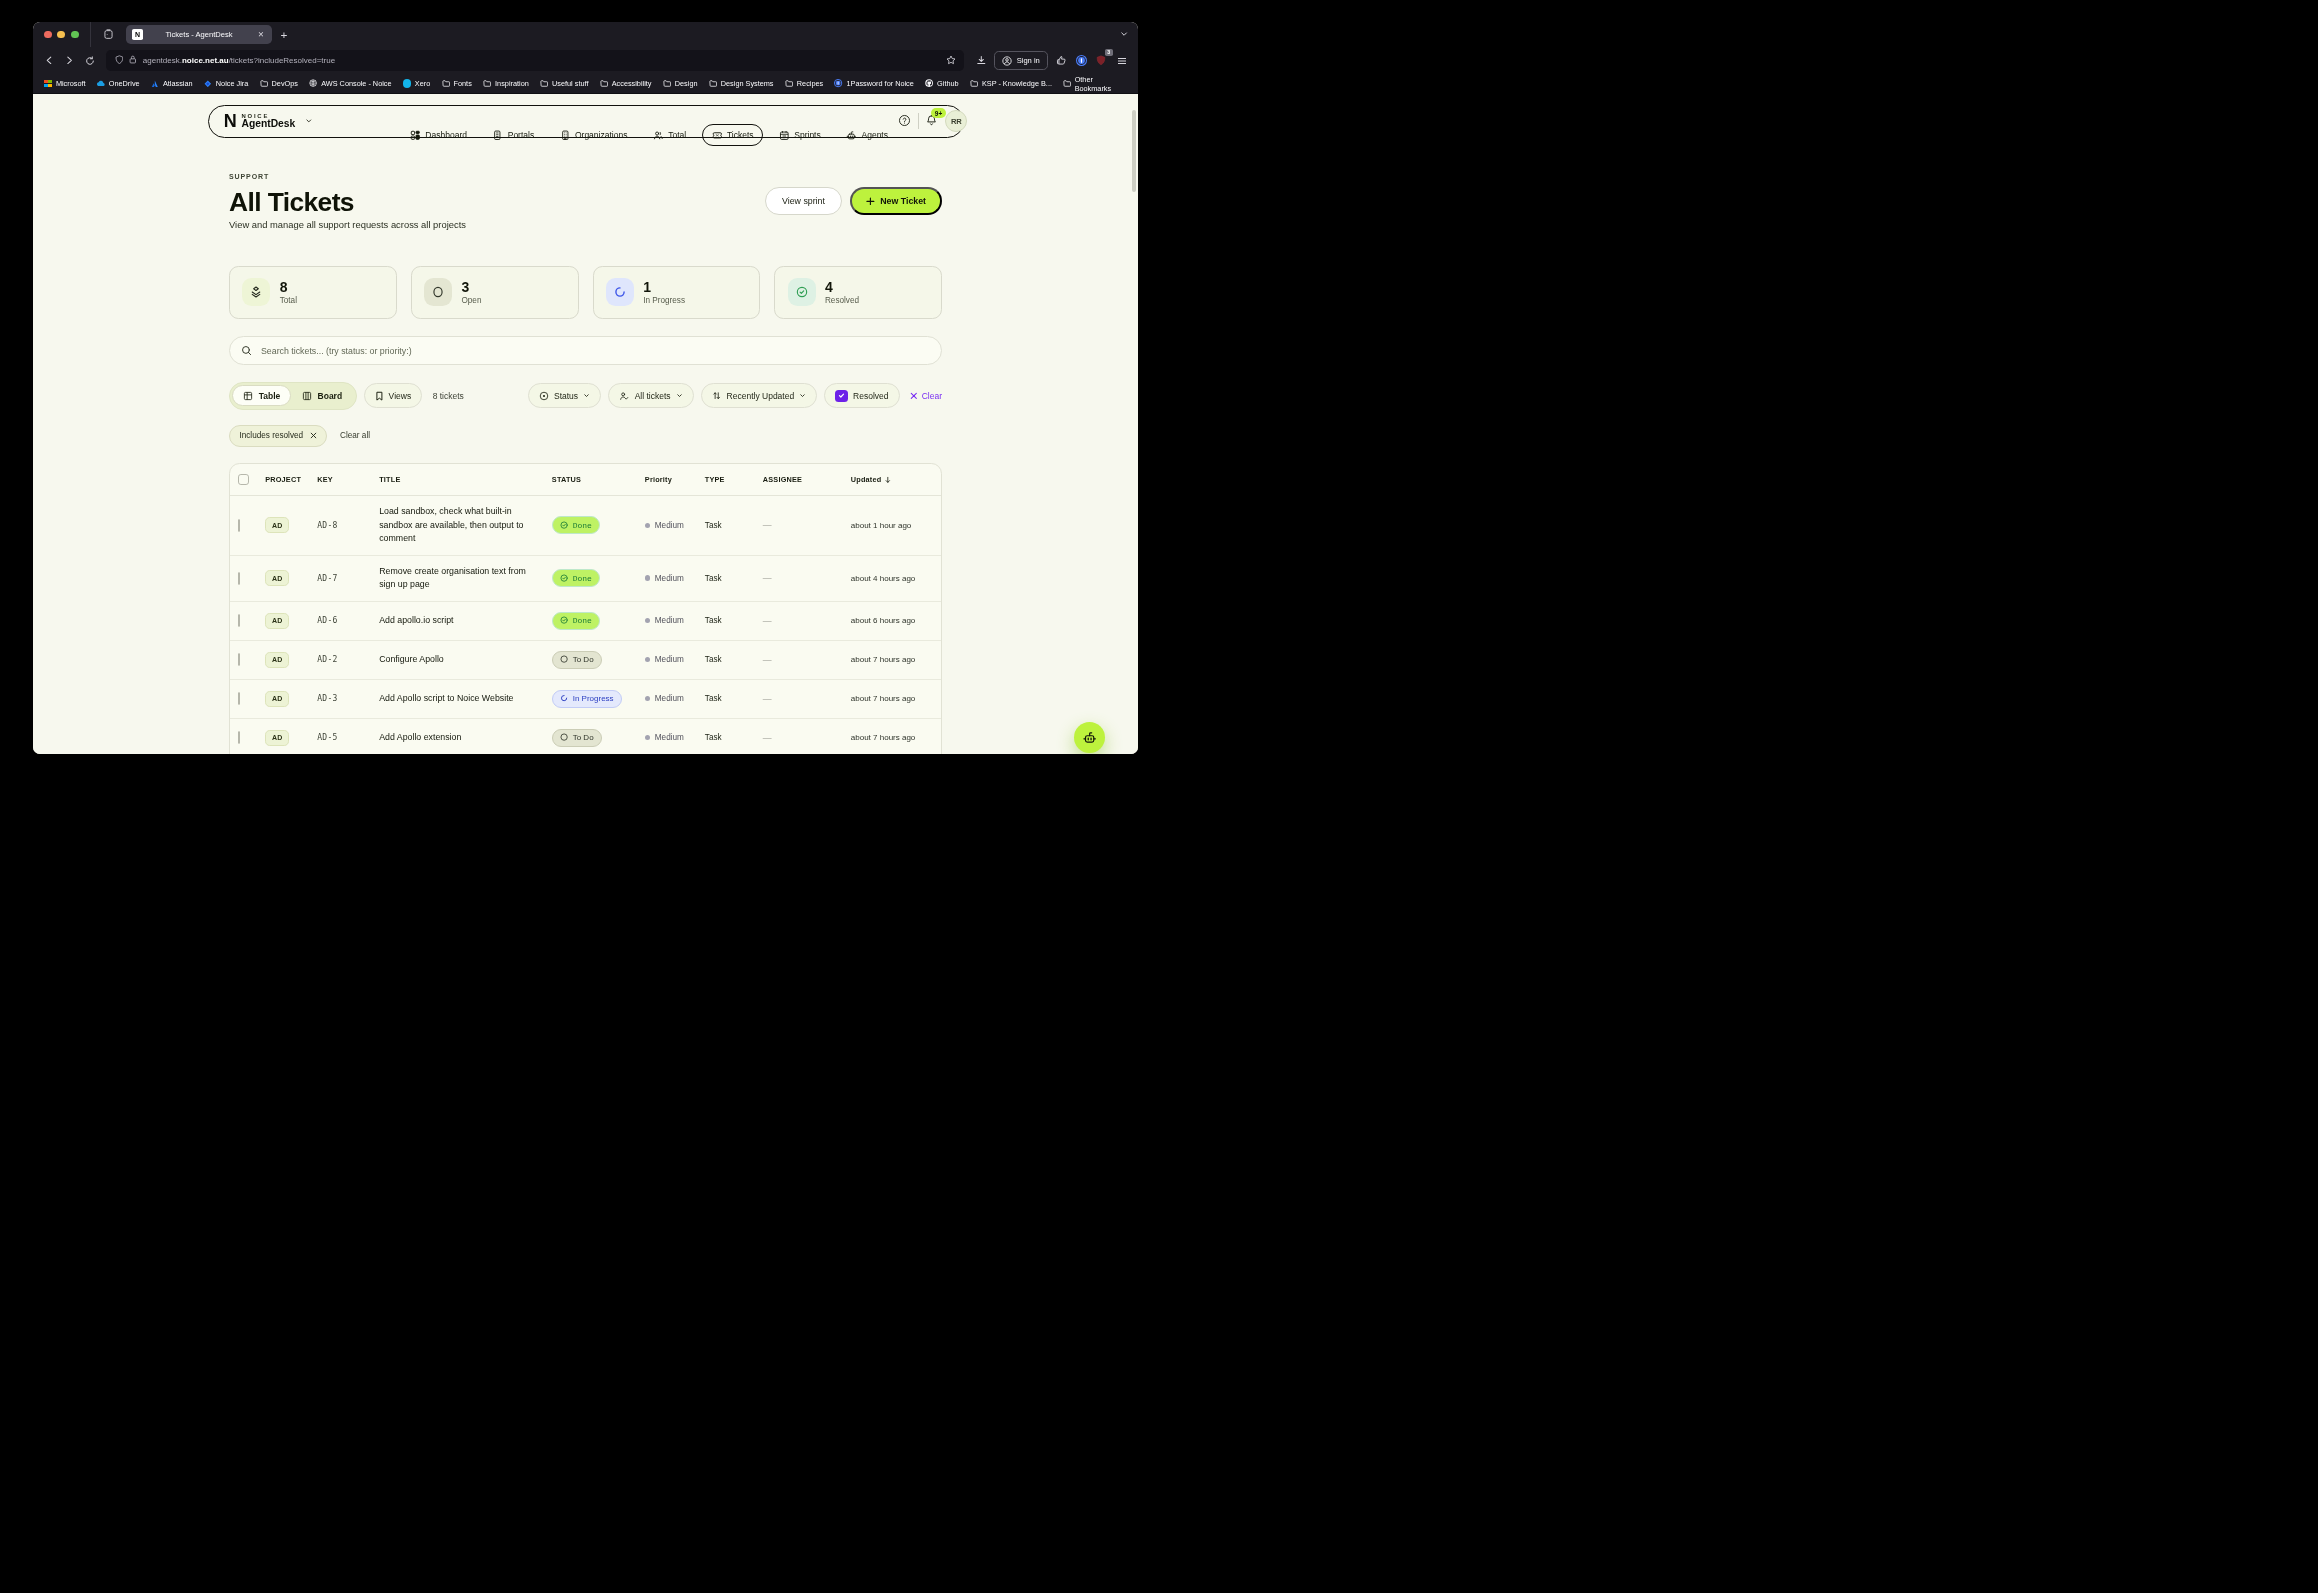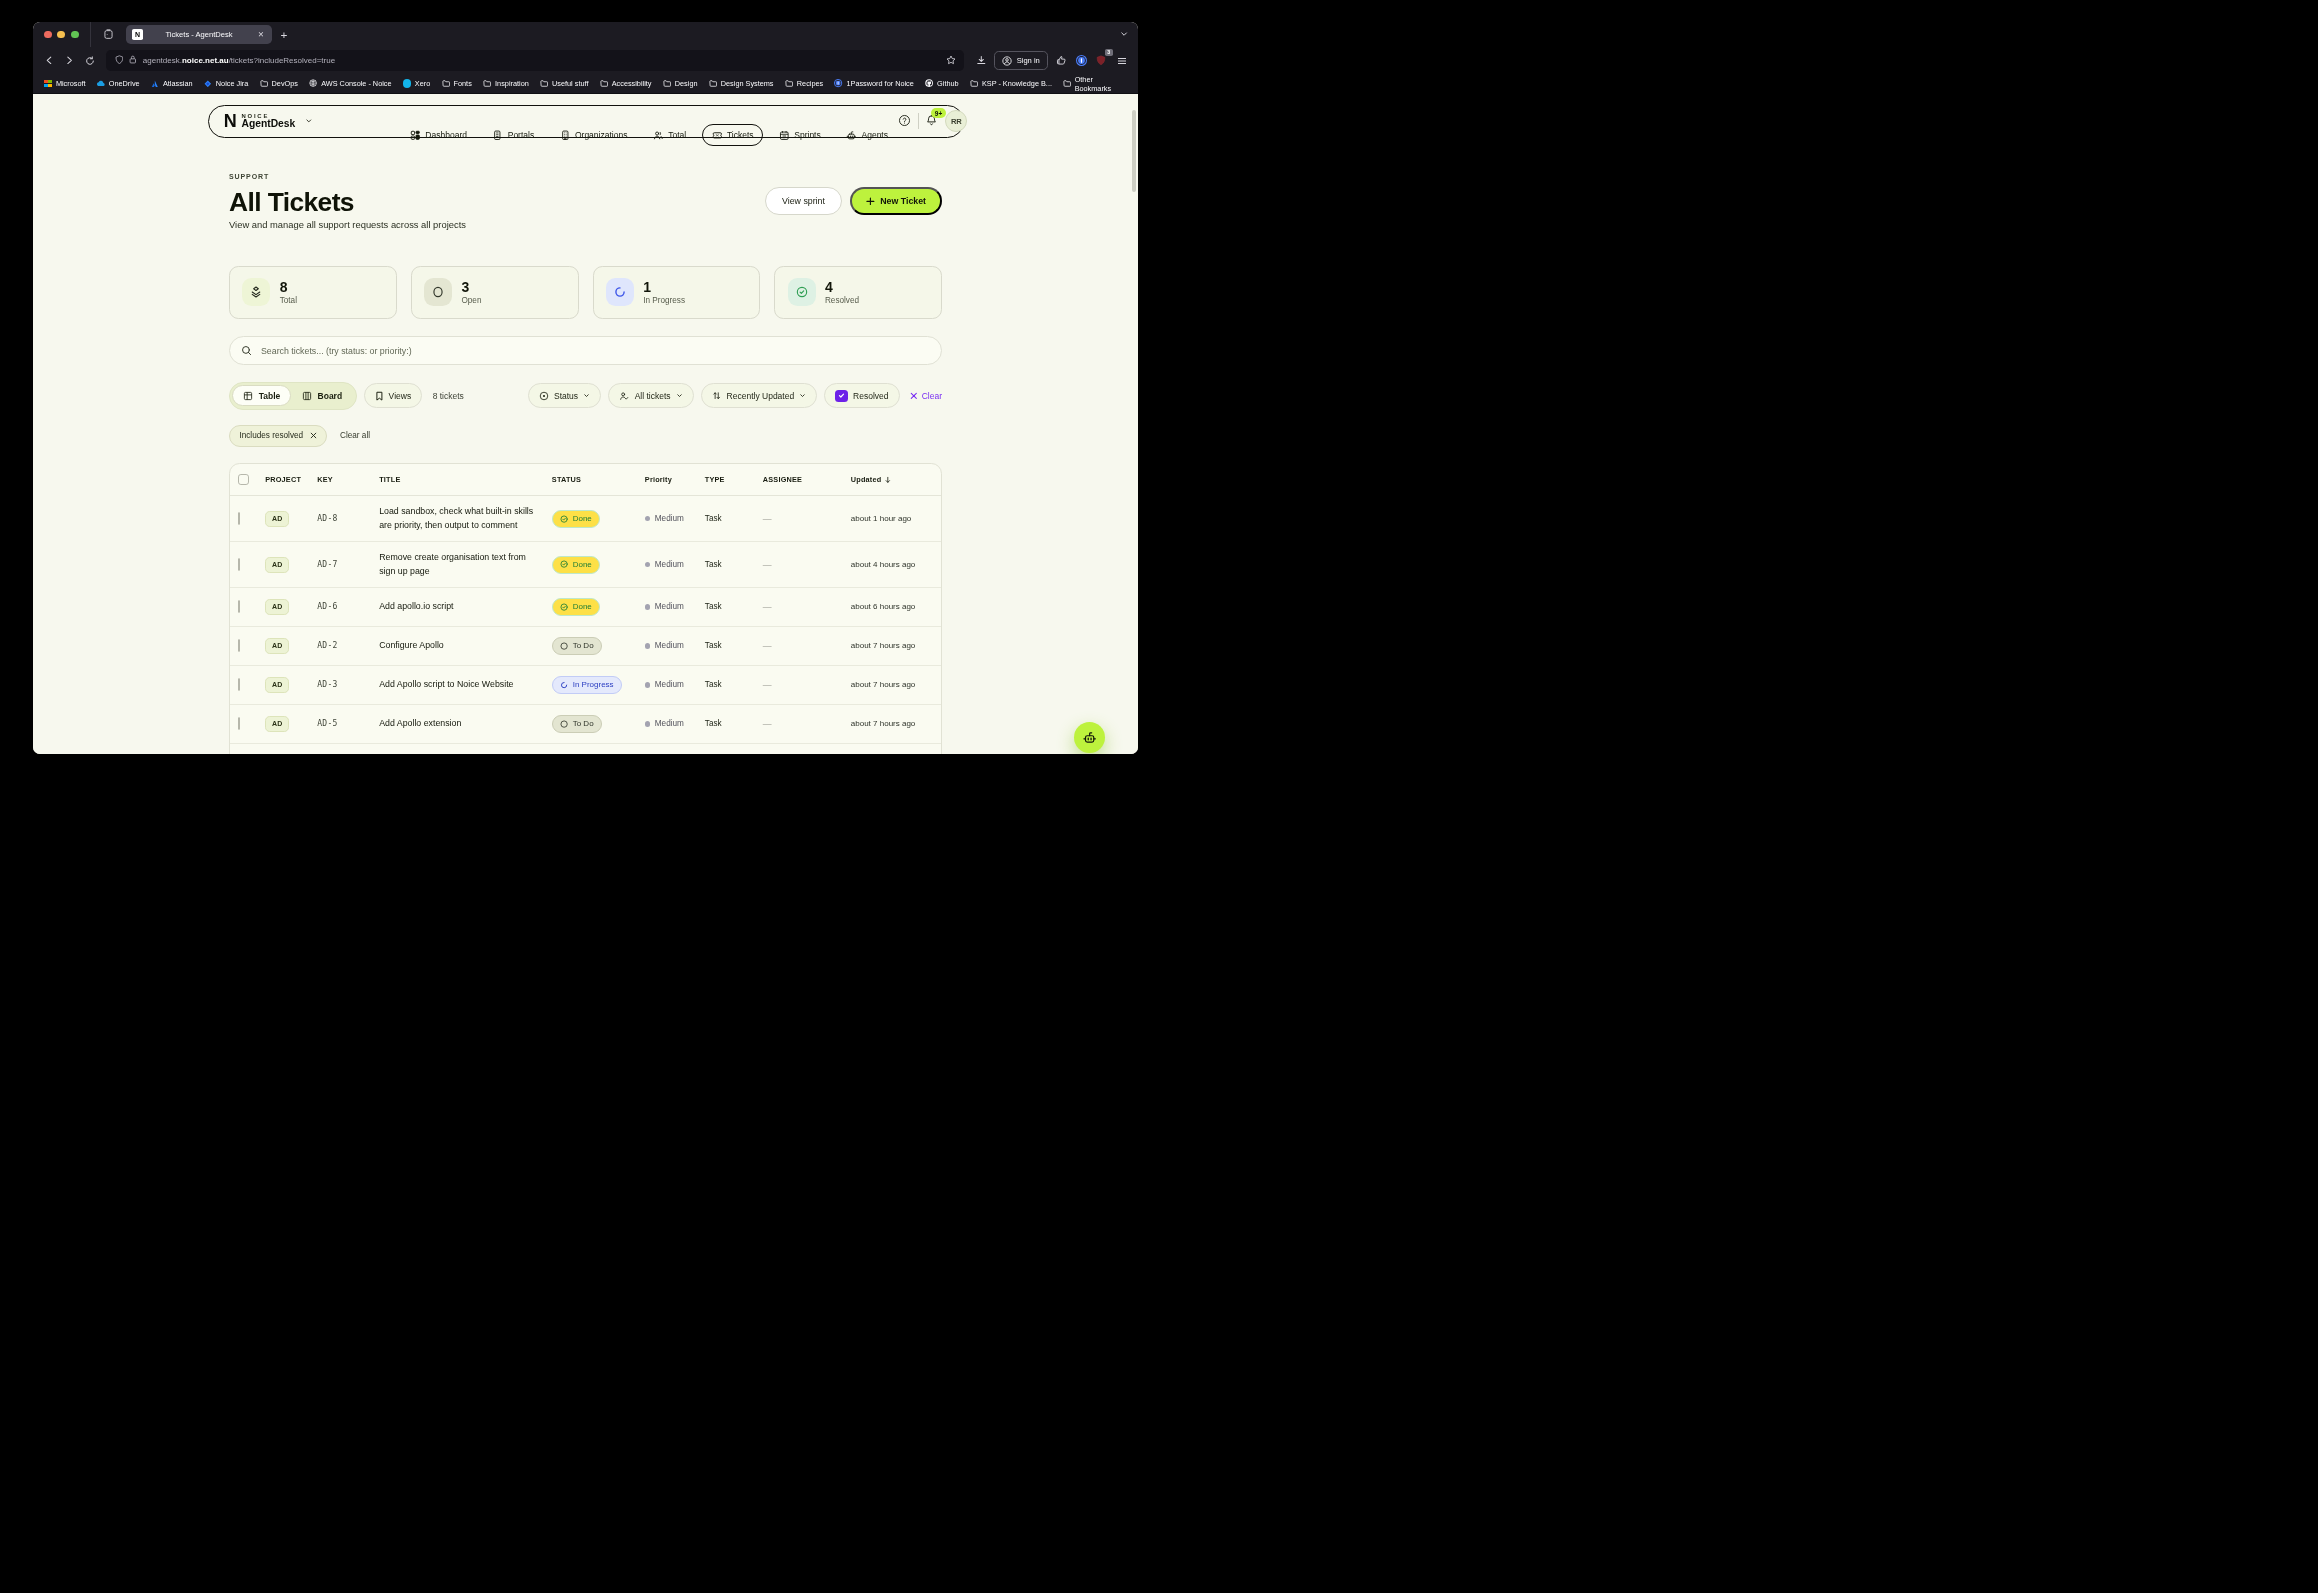--- a/index.html
+++ b/index.html
@@ -111,21 +111,21 @@
   .thead { height:32px; border-bottom:0.6px solid #e4e5d8; font-size:7.3px; font-weight:700; color:#181c10; letter-spacing:0.2px; }
   .thead .hd { display:flex; align-items:center; gap:2.9px; }
   .tbody .trow { min-height:39px; padding-top:8.8px; padding-bottom:8.8px; border-bottom:0.6px solid #e9eadd; }
   .tbody .trow:last-child { border-bottom:none; }
   .cb { width:11px; height:11px; border:0.9px solid #b6b7ab; border-radius:2.9px; background:transparent; }
   .proj-badge { display:inline-block; background:#edf3d5; border:0.6px solid #dde4ba; border-radius:4.7px; padding:3.5px 5.9px; font-size:7px; font-weight:700; color:#2b3217; }
   .key { font-family:"DejaVu Sans Mono",monospace; font-size:8px; color:#3e4337; letter-spacing:0.3px; }
   .title-cell { font-size:8.8px; color:#13170b; line-height:1.55; padding-right:14px; }
   .status-pill { display:inline-flex; align-items:center; gap:4.1px; border-radius:587px; padding:3.5px 7.6px; font-size:8px; font-weight:500; border:0.8px solid transparent; }
   .status-pill .sico { display:none; width:8.2px; height:8.2px; }
-  .status-pill.done { background:#fde047; border-color:#bee8ca; color:#1e7d37; }
+  .status-pill.done { background:#bef264; border-color:#bee8ca; color:#1e7d37;font-family:Liberation Mono, monospace; }
   .status-pill.done .sico.ic-done { display:inline-flex; }
   .status-pill.to-do { background:#e3e5d1; border-color:#cbcdb6; color:#2f342a; }
   .status-pill.to-do .sico.ic-to-do { display:inline-flex; }
   .status-pill.in-progress { background:#e4e9fc; border-color:#c2ccf6; color:#2b3ec1; }
   .status-pill.in-progress .sico.ic-in-progress { display:inline-flex; }
   .pri { display:flex; align-items:center; gap:4.7px; font-size:8.2px; color:#52525c; }
   .pri-dot { width:5.3px; height:5.3px; border-radius:50%; background:#a3a3b0; }
   .type-cell { font-size:8.2px; color:#22271a; }
   .assignee-cell { font-size:8.8px; color:#a7a79e; }
   .updated-cell { font-size:8px; color:#2e332a; }
@@ -715,21 +715,21 @@
                 <path d="M7 2.5 v9 M3.8 8.5 L7 11.7 L10.2 8.5"></path>
               </svg>
           </span>
         </div>
         <div class="tbody">
 
         <div class="trow">
               <span><span class="cb"></span></span>
               <span><span class="proj-badge">AD</span></span>
               <span class="key">AD-8</span>
-              <span class="title-cell">Load sandbox, check what built-in skills are priority, then output to comment</span>
+              <span class="title-cell">Load sandbox, check what built-in sandbox are available, then output to comment</span>
               <span>
                 <span class="status-pill done">
                   <svg class="sico ic-done" viewBox="0 0 14 14" fill="none" stroke="currentColor" stroke-width="1.4" stroke-linecap="round" stroke-linejoin="round">
                     <circle cx="7" cy="7" r="5.4"></circle>
                     <path d="M4.8 7.2 l1.5 1.5 2.9-3.2"></path>
                   </svg>
 
                   <span>Done</span>
                 </span>
               </span>

